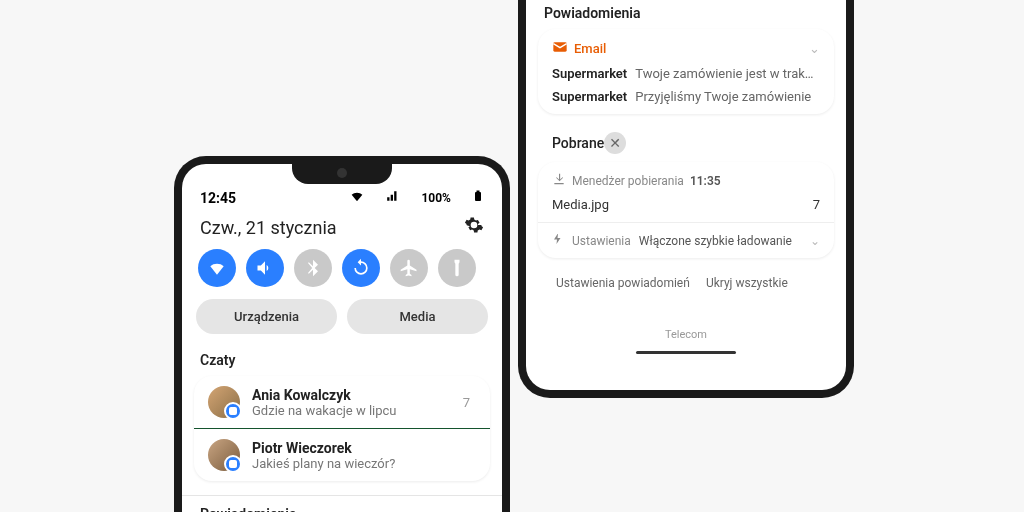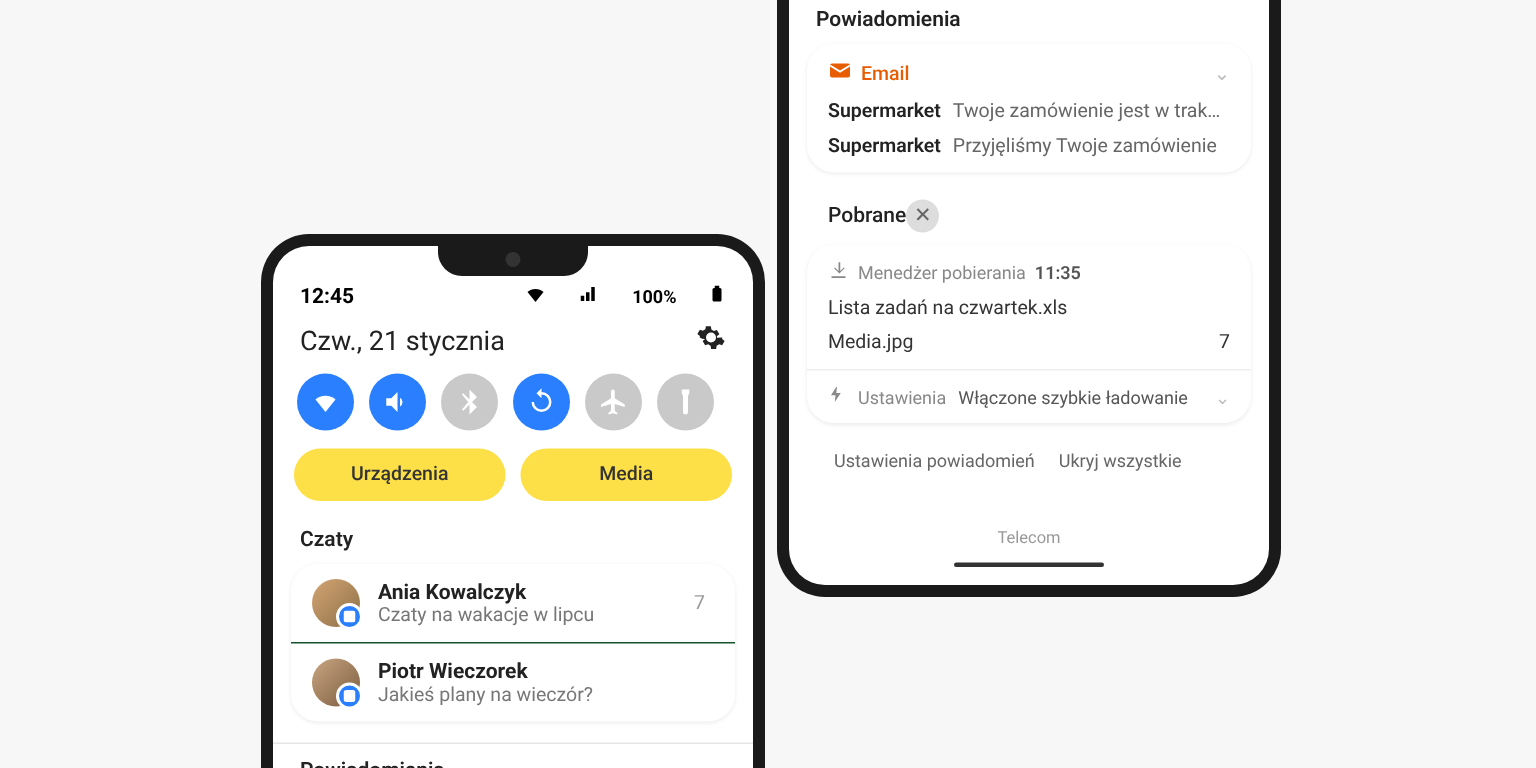--- a/index.html
+++ b/index.html
@@ -13,21 +13,21 @@
 .status-icons{display:flex;align-items:center;gap:21px;font-size:12px}
 .date-row{display:flex;justify-content:space-between;align-items:center;padding:4px 18px 10px}
 .date-row .date{font-size:18px;color:#222}
 .gear{width:20px;height:20px}
 .qs-row{display:flex;gap:10px;padding:0 16px 12px}
 .qs{width:38px;height:38px;border-radius:50%;display:flex;align-items:center;justify-content:center;color:#fff}
 .qs.on{background:#2a7fff}
 .qs.off{background:#c9c9c9}
 .qs svg{width:20px;height:20px}
 .btn-row{display:flex;gap:10px;padding:0 14px 14px}
-.pill{flex:1;background:#fde047;border-radius:22px;text-align:center;padding:10px 0;font-size:13px;font-weight:500;color:#333}
+.pill{flex:1;background:#e5e5e5;border-radius:22px;text-align:center;padding:10px 0;font-size:13px;font-weight:500;color:#333}
 .section-h{padding:4px 18px 8px;font-size:14px;font-weight:600;color:#222}
 .card{background:#fff;margin:0 12px;border-radius:18px;box-shadow:0 1px 3px rgba(0,0,0,0.08);overflow:hidden}
 .chat{display:flex;align-items:center;padding:10px 14px;gap:12px}
 .chat+.chat{border-top:1px solid #14532d}
 .avatar{width:32px;height:32px;border-radius:50%;position:relative;flex-shrink:0}
 .av1{background:linear-gradient(135deg,#d4a574,#8b6f47)}
 .av2{background:linear-gradient(135deg,#c9a582,#7a5c3e)}
 .badge{position:absolute;bottom:-2px;right:-2px;width:14px;height:14px;border-radius:50%;background:#2a7fff;border:2px solid #fff;display:flex;align-items:center;justify-content:center}
 .badge svg{width:8px;height:8px}
 .chat-body{flex:1;min-width:0}
@@ -129,21 +129,21 @@
       <div class="chat">
         <div class="avatar av1">
             <div class="badge">
               <svg viewBox="0 0 24 24">
                 <rect width="24" height="24" rx="6" fill="#fff"></rect>
               </svg>
             </div>
           </div>
         <div class="chat-body">
           <div class="chat-name">Ania Kowalczyk</div>
-          <div class="chat-msg">Czaty na wakacje w lipcu</div>
+          <div class="chat-msg">Gdzie na wakacje w lipcu</div>
         </div>
         <div class="chat-count">7</div>
       </div>
       <div class="chat">
         <div class="avatar av2">
             <div class="badge">
               <svg viewBox="0 0 24 24">
                 <rect width="24" height="24" rx="6" fill="#fff"></rect>
               </svg>
             </div>
@@ -186,24 +186,20 @@
       <span class="close-btn">✕</span>
     </div>
     <div class="card2">
       <div class="dl-h">
         <span><svg viewBox="0 0 24 24">
               <path fill="#888" d="M12 3v10l-4-4-1 1 6 6 6-6-1-1-4 4V3h-2zM4 19h16v2H4z"></path>
             </svg></span>
         <span>Menedżer pobierania</span>
         <span style="font-weight:600;color:#555">11:35</span>
       </div>
-      <div class="dl-item">
-          <span>Lista zadań na czwartek.xls</span>
-          <span></span>
-        </div>
       <div class="dl-item" style="padding-bottom:10px">
           <span>Media.jpg</span>
           <span>7</span>
         </div>
       <div class="charging" style="border-top:1px solid #eee">
         <span><svg viewBox="0 0 24 24">
               <path fill="#888" d="M11 2L4 13h6l-1 9 8-12h-6l1-8z"></path>
             </svg></span>
         <span class="lbl">Ustawienia</span>
         <span class="val">Włączone szybkie ładowanie</span>

